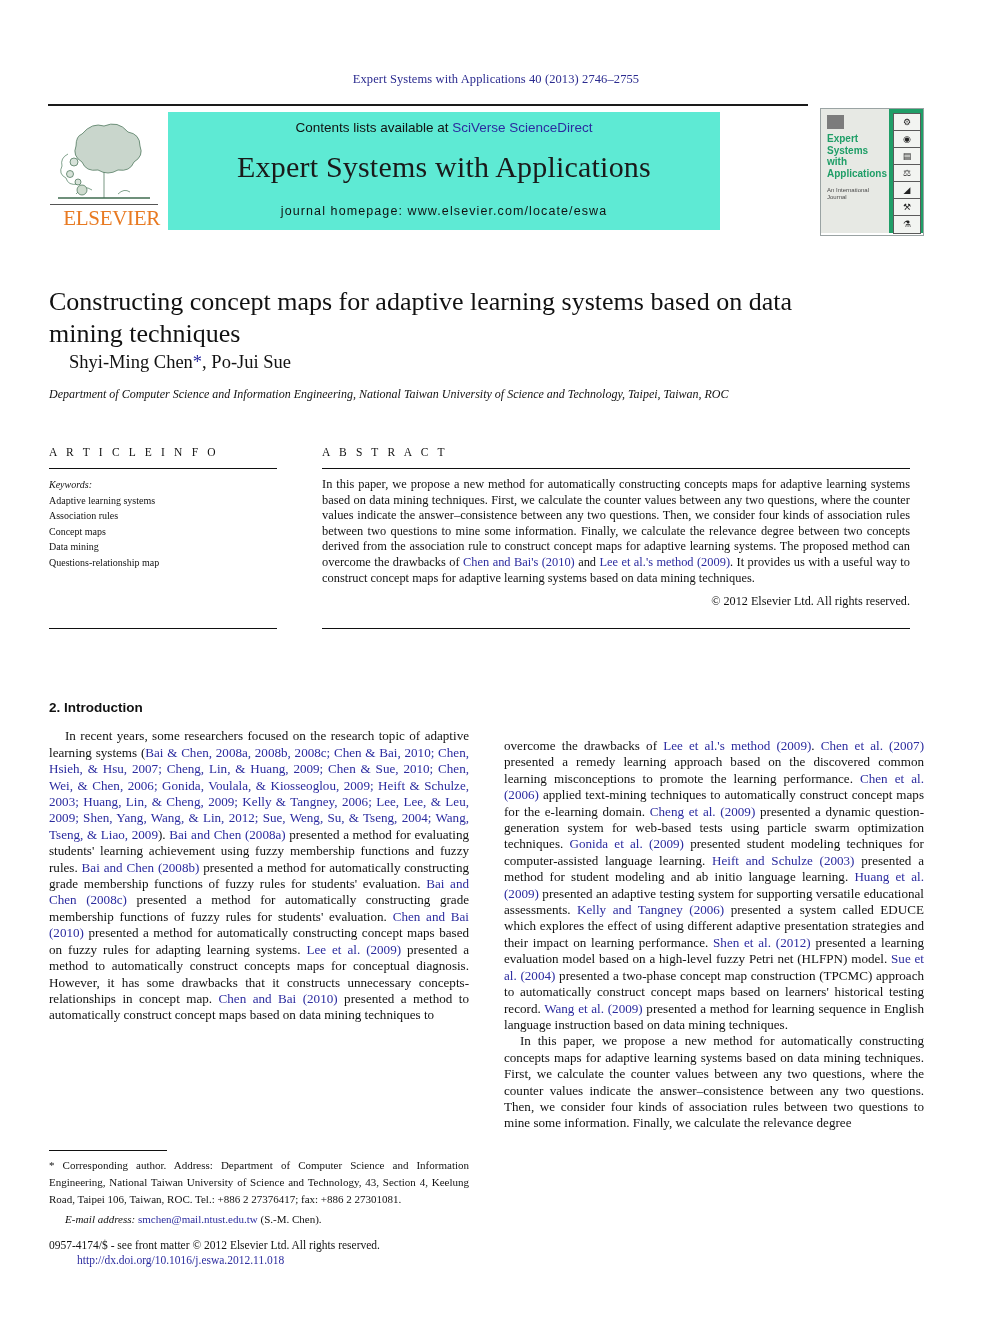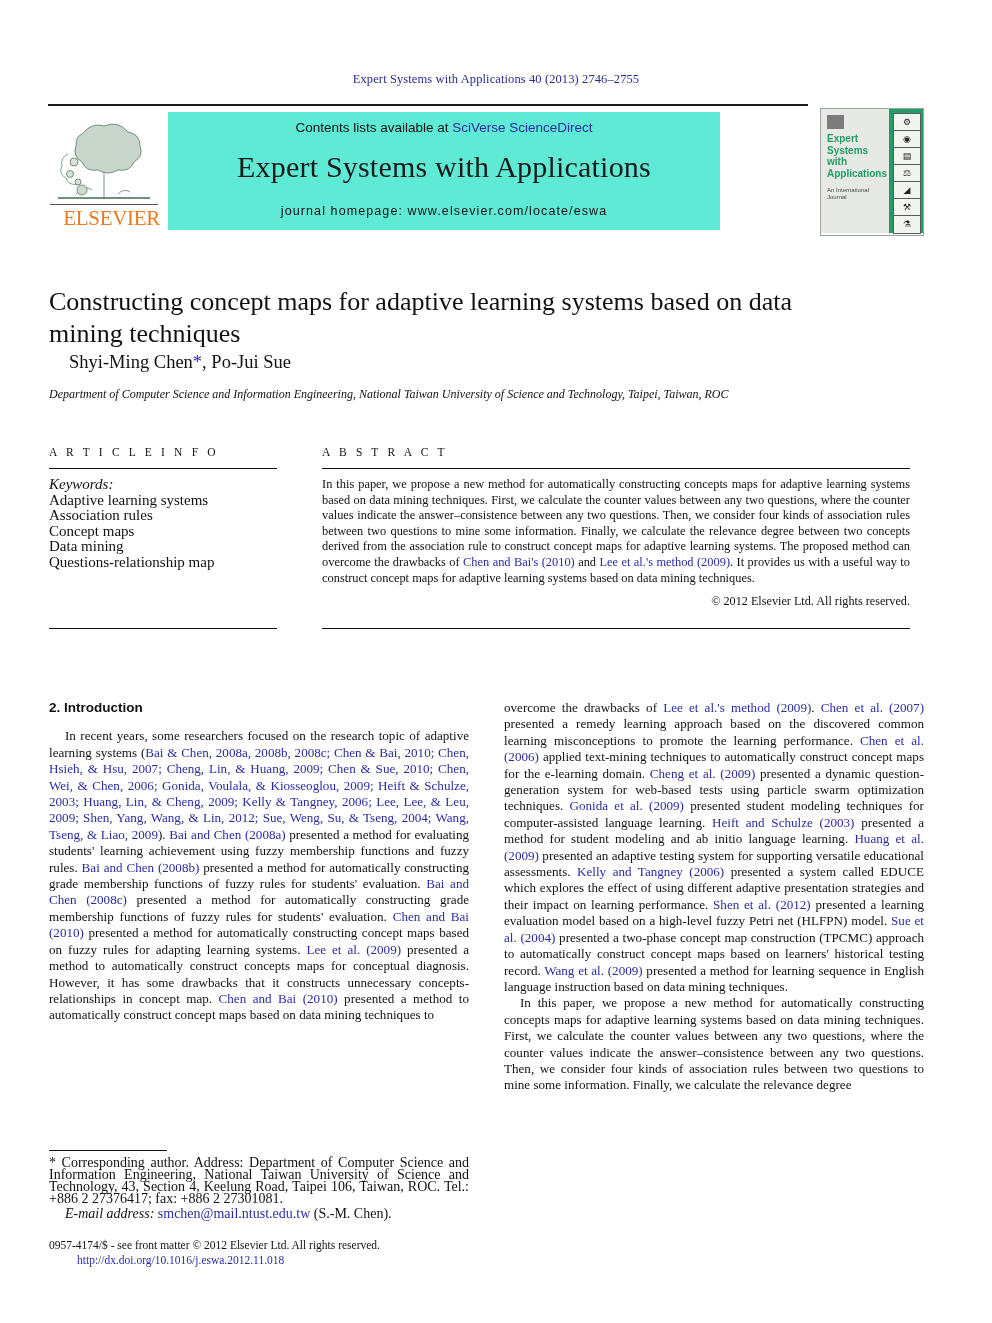--- a/index.html
+++ b/index.html
@@ -224,21 +224,21 @@
     letter-spacing: 3.2px;
     color: #111;
   }
   .hr-thin {
     border-top: 1.1px solid #111;
     margin-top: 10px;
   }
   .keywords {
     margin-top: 8px;
     font-family: "Liberation Serif", serif;
-    font-size: 15px;
+    font-size: 10px;
     line-height: 15.6px;
     color: #111;
   }
   .keywords .kw-label { font-style: italic; }
   .abstract-text {
     margin-top: 8px;
     font-family: "Liberation Serif", serif;
     font-size: 12.4px;
     line-height: 15.6px;
     text-align: justify;
@@ -269,21 +269,21 @@
     position: absolute;
     top: 700px;
     width: 420px;
     font-family: "Liberation Serif", serif;
     font-size: 13.1px;
     line-height: 16.4px;
     text-align: justify;
     color: #111;
   }
   .col-left { left: 49px; }
-  .col-right { left: 504px; }
+  .col-right { left: 504px; margin-top: 38px; }
   .sec-title {
     font-family: "Liberation Sans", sans-serif;
     font-weight: bold;
     font-size: 13.5px;
     margin: 0 0 12px 0;
     text-align: left;
   }
   .body-col p {
     margin: 0;
     text-indent: 16px;
@@ -295,22 +295,22 @@
     position: absolute;
     left: 49px; top: 1150px;
     width: 118px;
     border-top: 1px solid #111;
   }
   .footnote {
     position: absolute;
     left: 49px; top: 1157px;
     width: 420px;
     font-family: "Liberation Serif", serif;
-    font-size: 14px;
-    line-height: 12px;
+    font-size: 11px;
+    line-height: 17px;
     text-align: justify;
     color: #111;
   }
   .footnote .email-label { font-style: italic; }
   .footnote .email-indent { text-indent: 16px; display: block; margin-top: 3px; }
   .link { color: #2b2b9f; }
 
   .colophon {
     position: absolute;
     left: 49px; top: 1238px;

